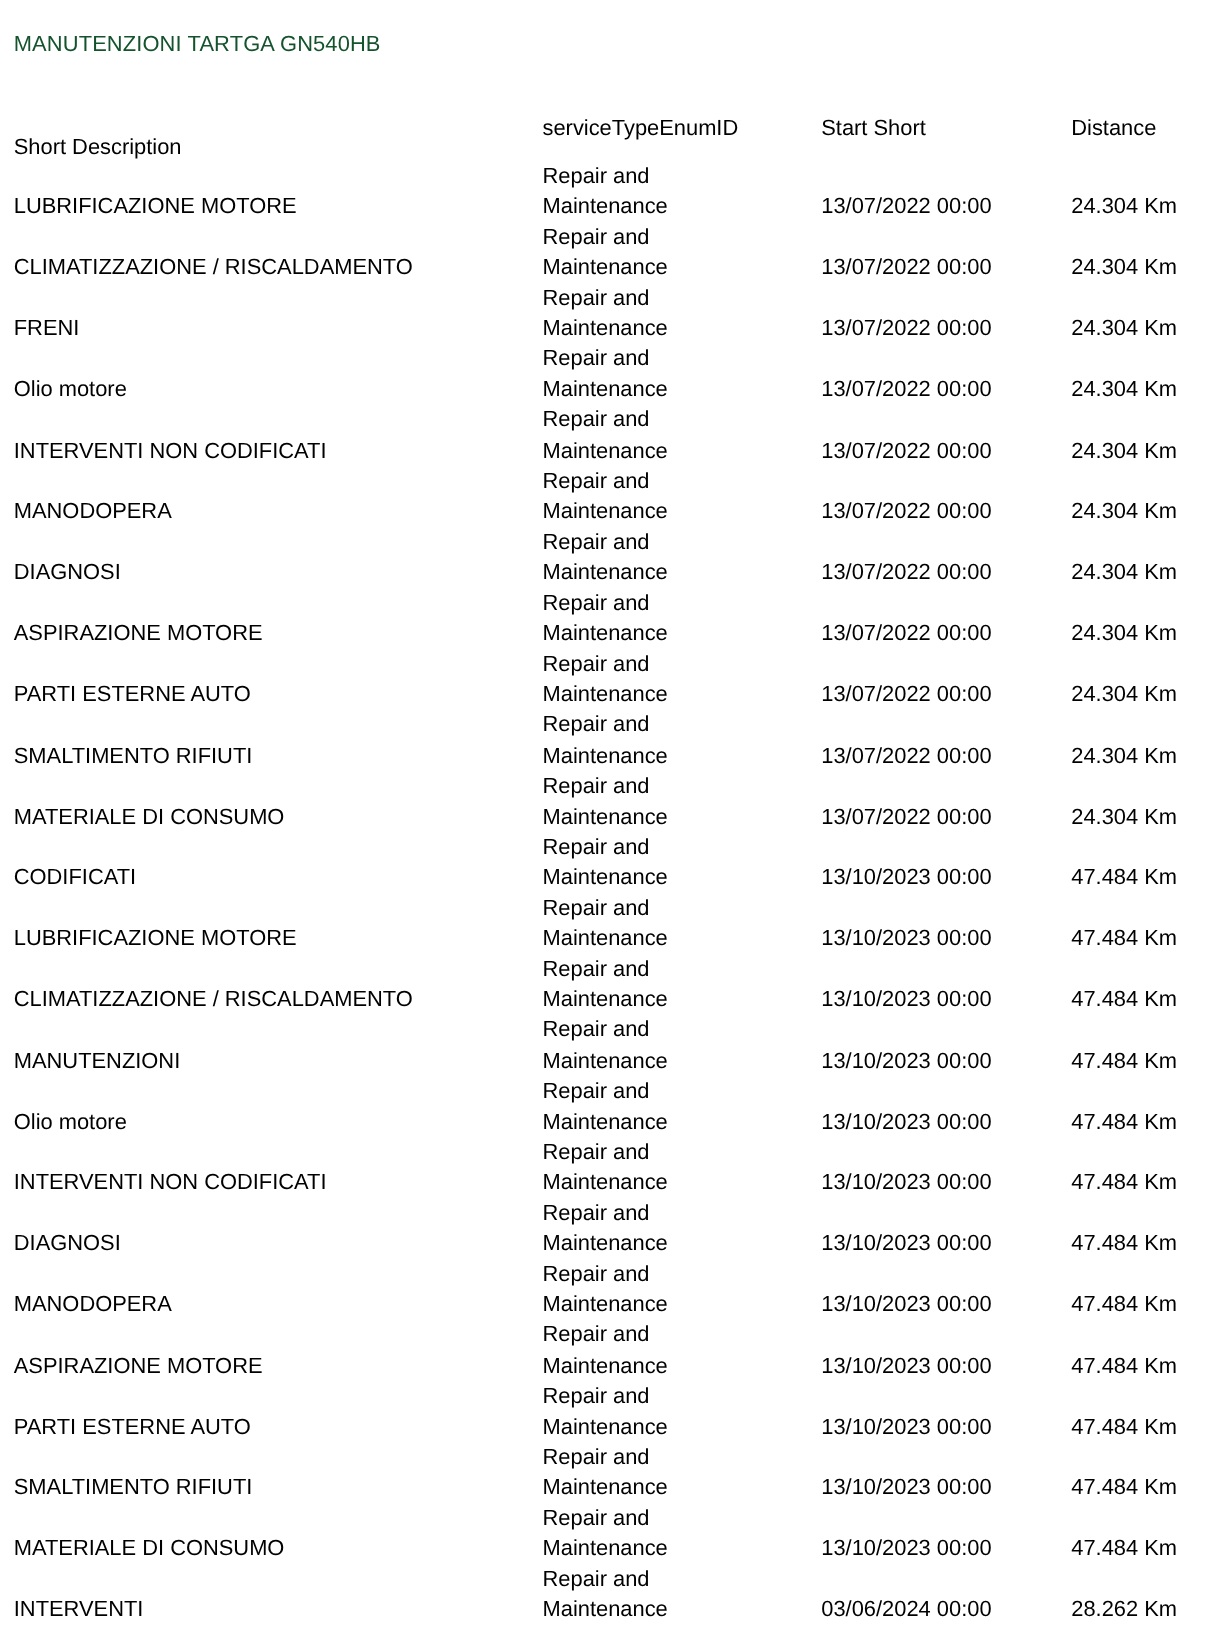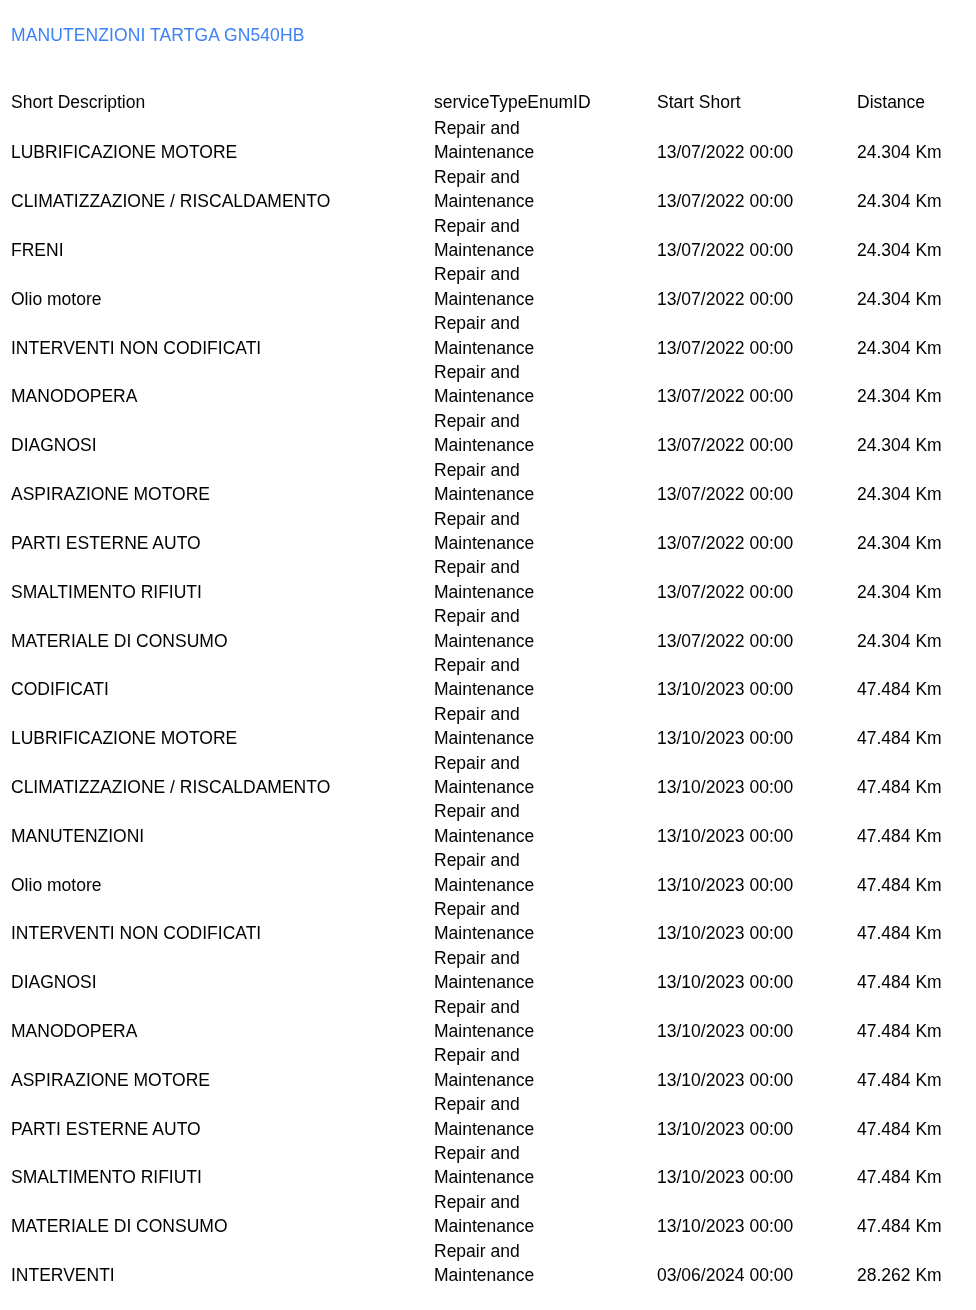--- a/index.html
+++ b/index.html
@@ -21,21 +21,21 @@
     overflow: hidden;
   }
   .report-title {
     position: absolute;
     left: 11px;
     top: 24px;
     font-size: 17.5px;
     line-height: 22px;
     letter-spacing: 0.1px;
     white-space: nowrap;
-    color: #3b82f6;
+    color: #14532d;
   }
   .table-wrap {
     position: absolute;
     left: 0;
     top: 92px;
     width: 976px;
   }
   table.report {
     border-collapse: collapse;
     width: 976px;
@@ -70,21 +70,21 @@
     height: 48.8px;
   }
   table.report tbody td {
     height: 48.8px;
     vertical-align: bottom;
   }
   .cell {
     display: block;
     white-space: nowrap;
   }
-  .pad-desc  { padding-left: 11px; }
+  .pad-desc  { padding-left: 11px; margin-top: 15px; }
   .pad-type  { padding-left: 0px; }
   .pad-date  { padding-left: 0px; }
   .pad-dist  { padding-left: 0px; }
 
   
   .svc {
     display: block;
     line-height: 24.4px;
     white-space: normal;
     width: 120px;

